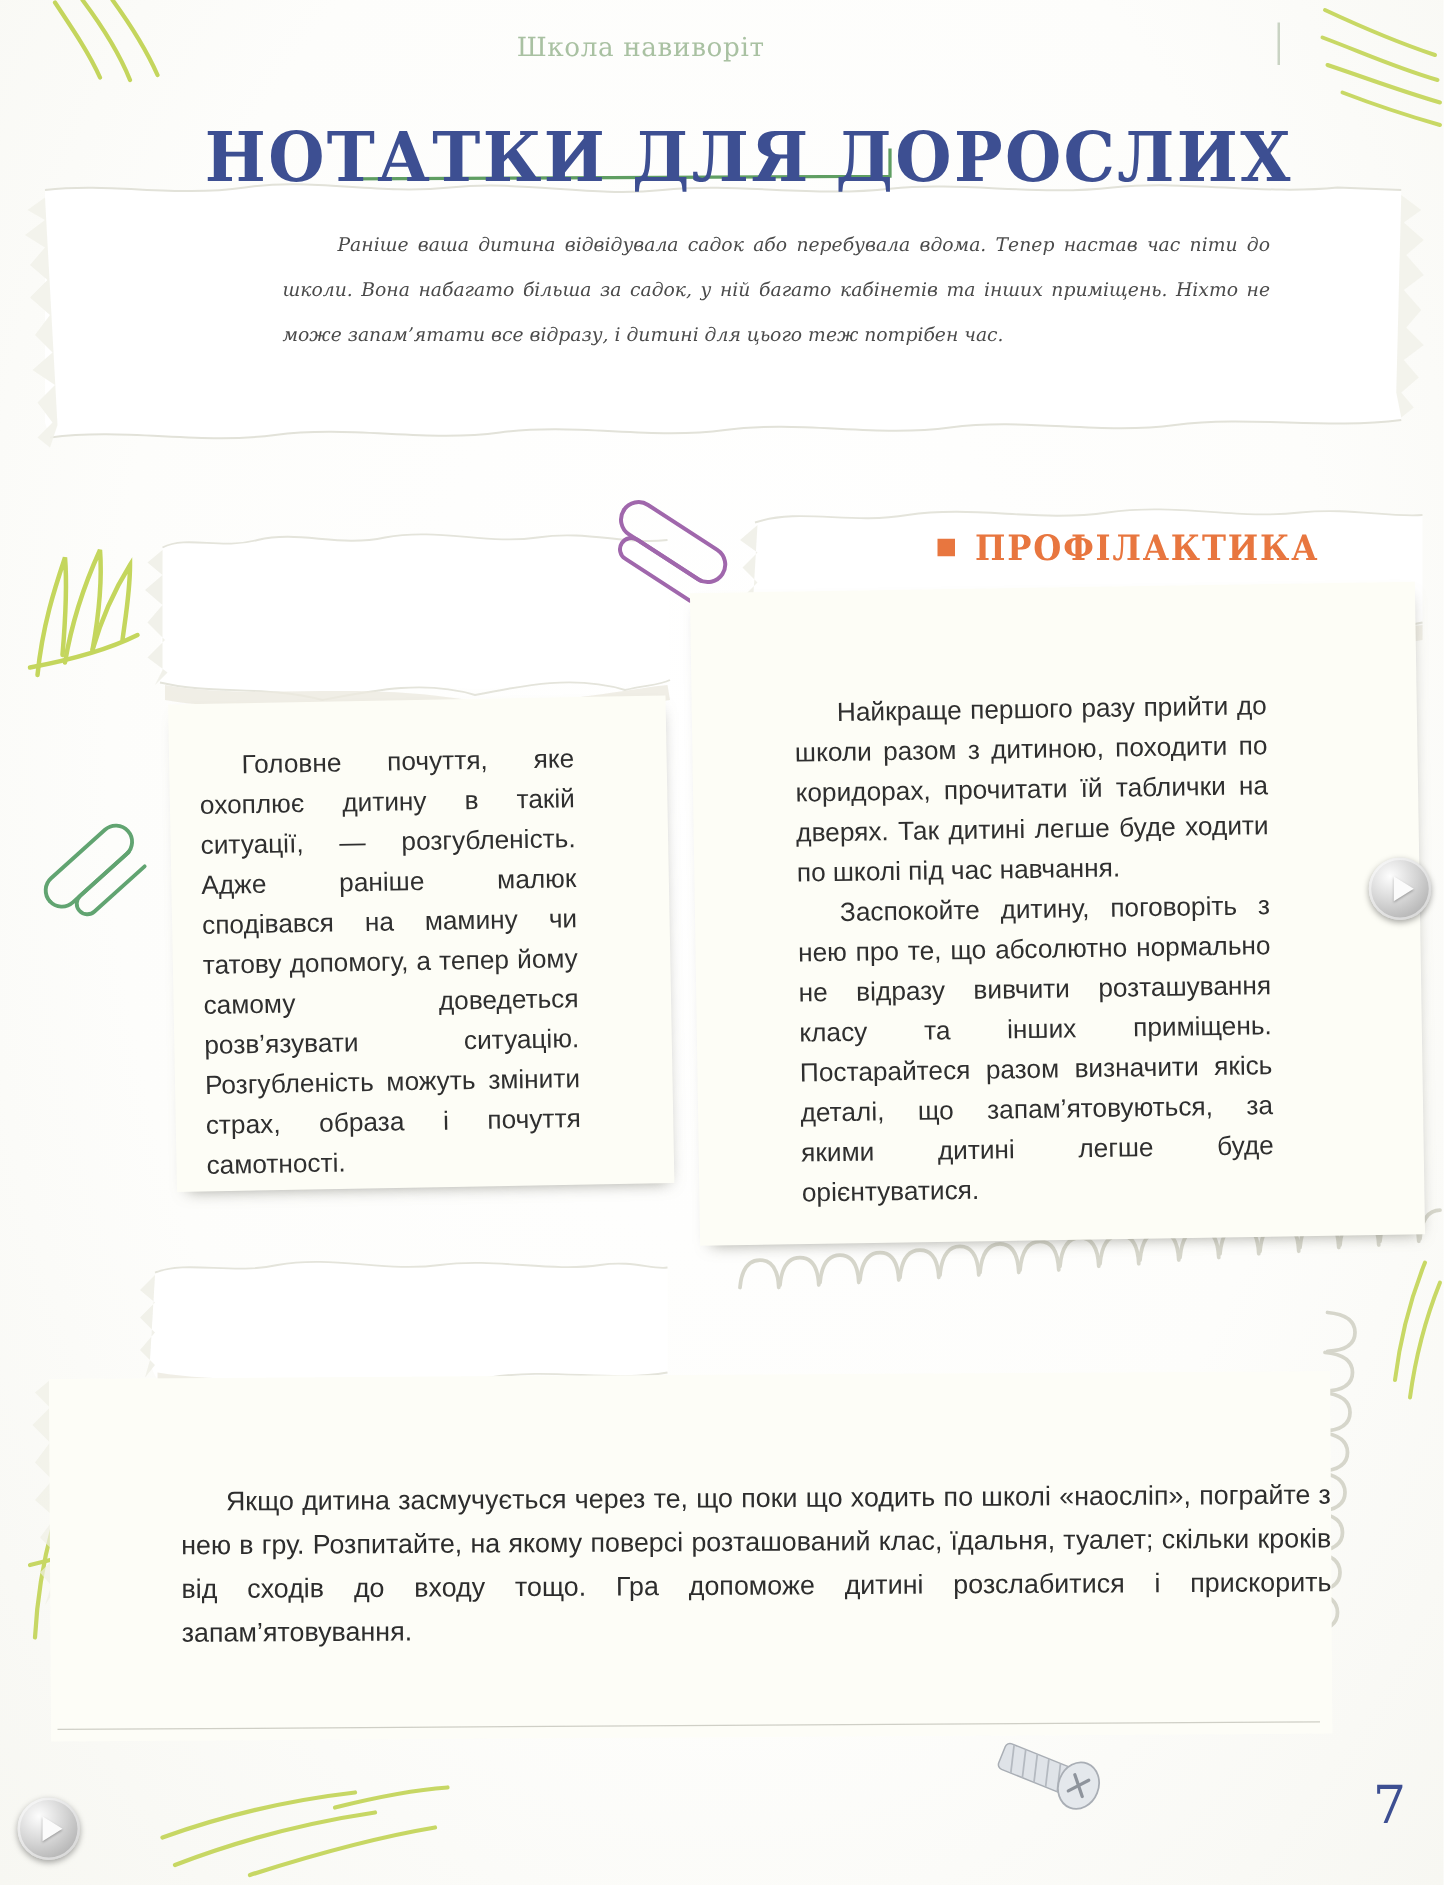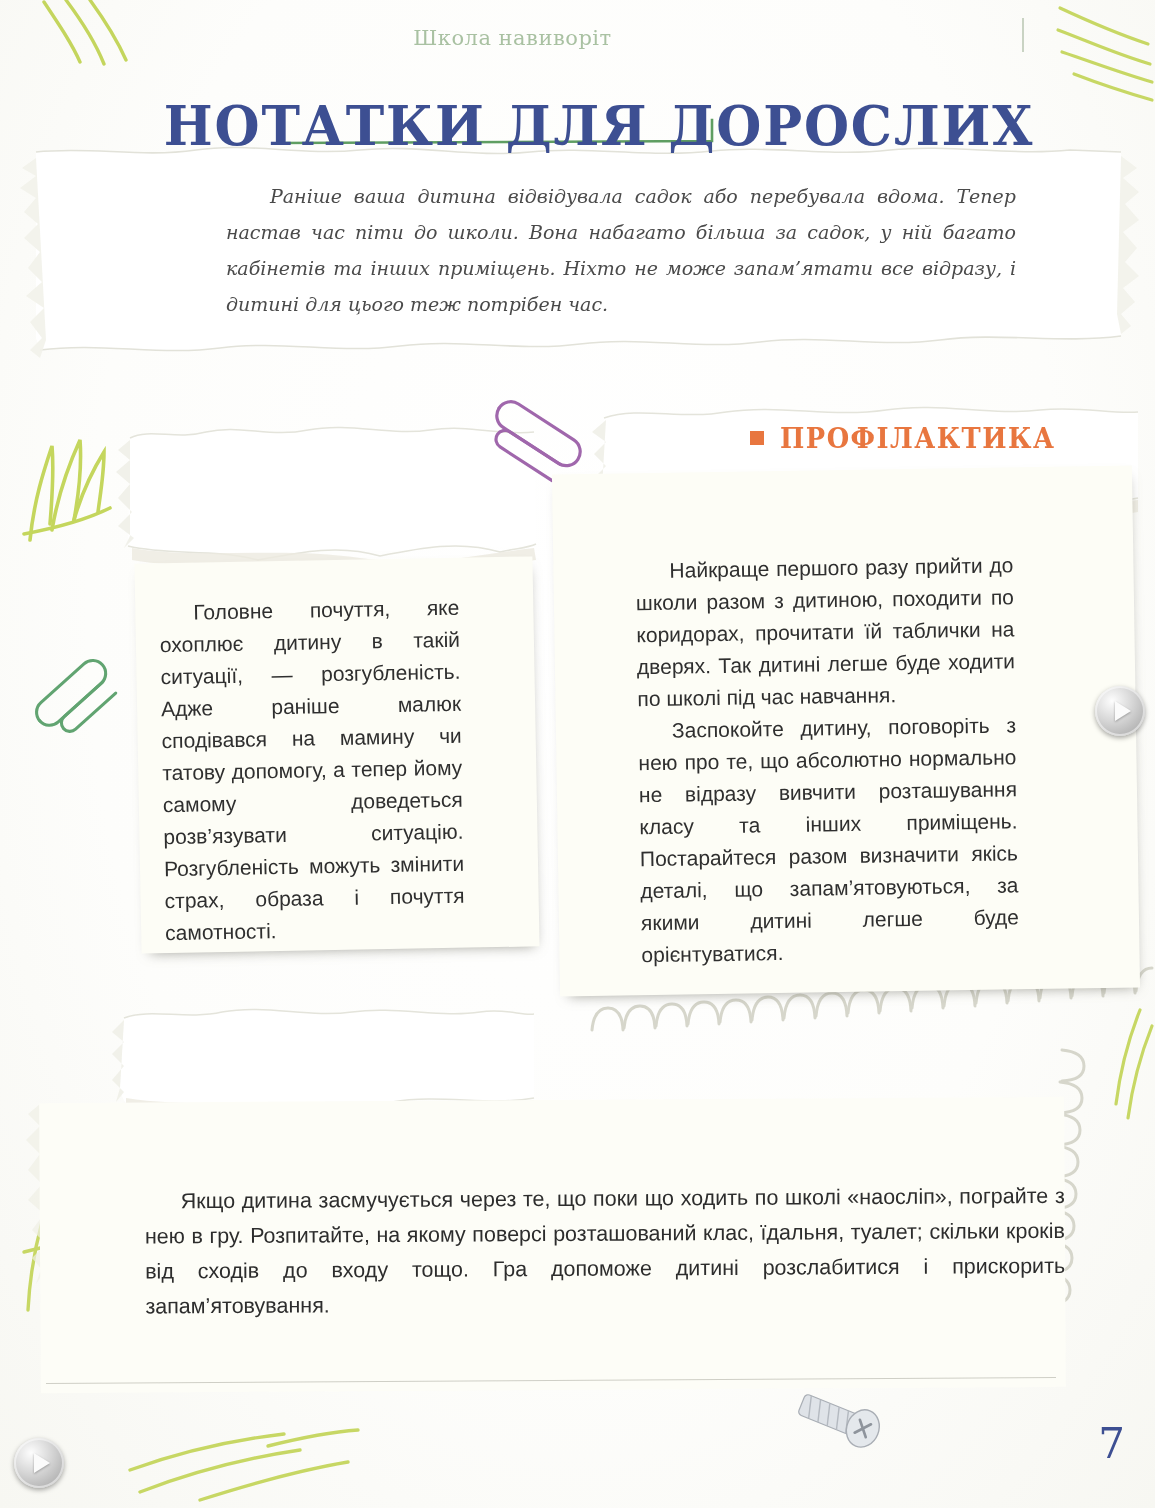--- a/index.html
+++ b/index.html
@@ -46,21 +46,21 @@
   }
 
   
   .intro-card{
     position:absolute;left:36px;top:150px;width:1085px;height:190px;
   }
   .intro-text{
     position:absolute;left:190px;top:28px;width:790px;
     font-family:"DejaVu Serif", serif;
     font-style:italic;
-    font-size:19px;
+    font-size:15px;
     line-height:36px;
     color:#4a4a4a;
     text-align:justify;
     text-indent:44px;
   }
 
   
   .chip{position:absolute;}
   .chip-text{
     position:absolute;

